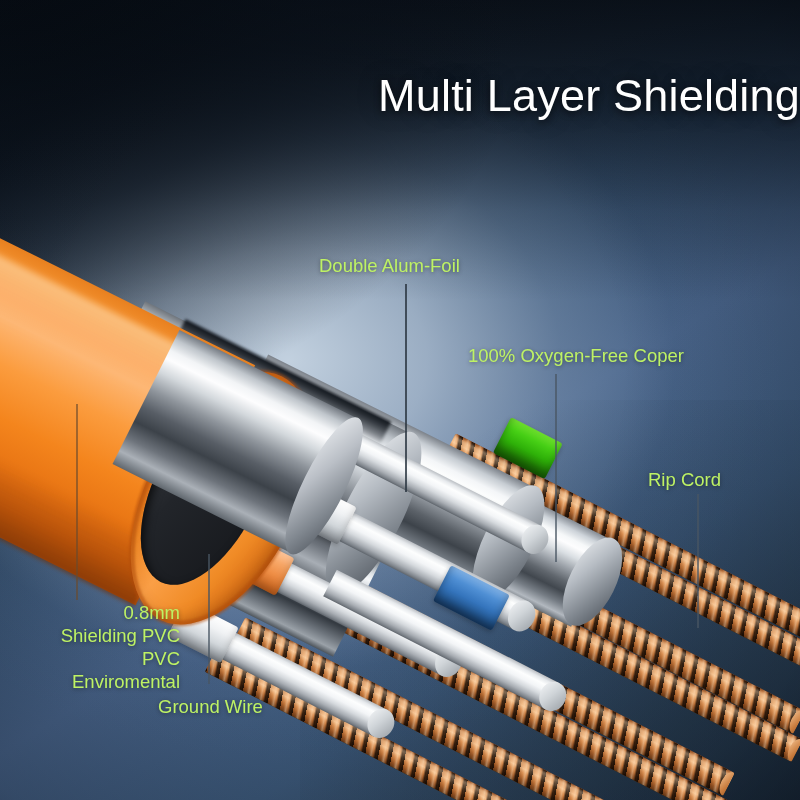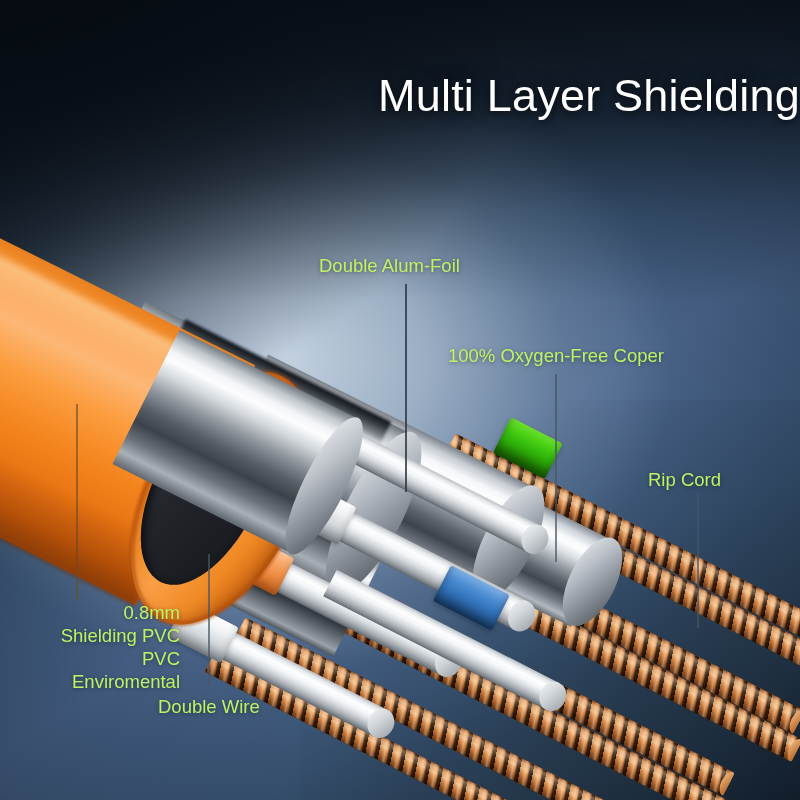--- a/index.html
+++ b/index.html
@@ -449,26 +449,26 @@
   <div class="leader warm" style="left:76px;top:404px;height:196px;"></div>
   <div class="leader soft" style="left:208px;top:554px;height:130px;"></div>
 
   <div class="title">Multi Layer Shielding</div>
 
   <div class="subtitle">
   </div>
 
   <div class="callout" style="left:319px;top:254px;">Double Alum-Foil</div>
 
-  <div class="callout" style="left:448px;top:344px;text-align:right;">100% Oxygen-Free Coper</div>
+  <div class="callout" style="left:468px;top:344px;text-align:right;">100% Oxygen-Free Coper</div>
 
   <div class="callout" style="left:648px;top:468px;">Rip Cord</div>
 
   <div class="callout multi" style="left:8px;top:601px;width:172px;">
     <div>0.8mm</div>
     <div>Shielding PVC</div>
     <div>PVC</div>
     <div>Enviromental</div>
   </div>
 
-  <div class="callout" style="left:158px;top:695px;">Double Wire</div>
+  <div class="callout" style="left:158px;top:695px;">Ground Wire</div>
 
 </div>
 
 </body></html>

